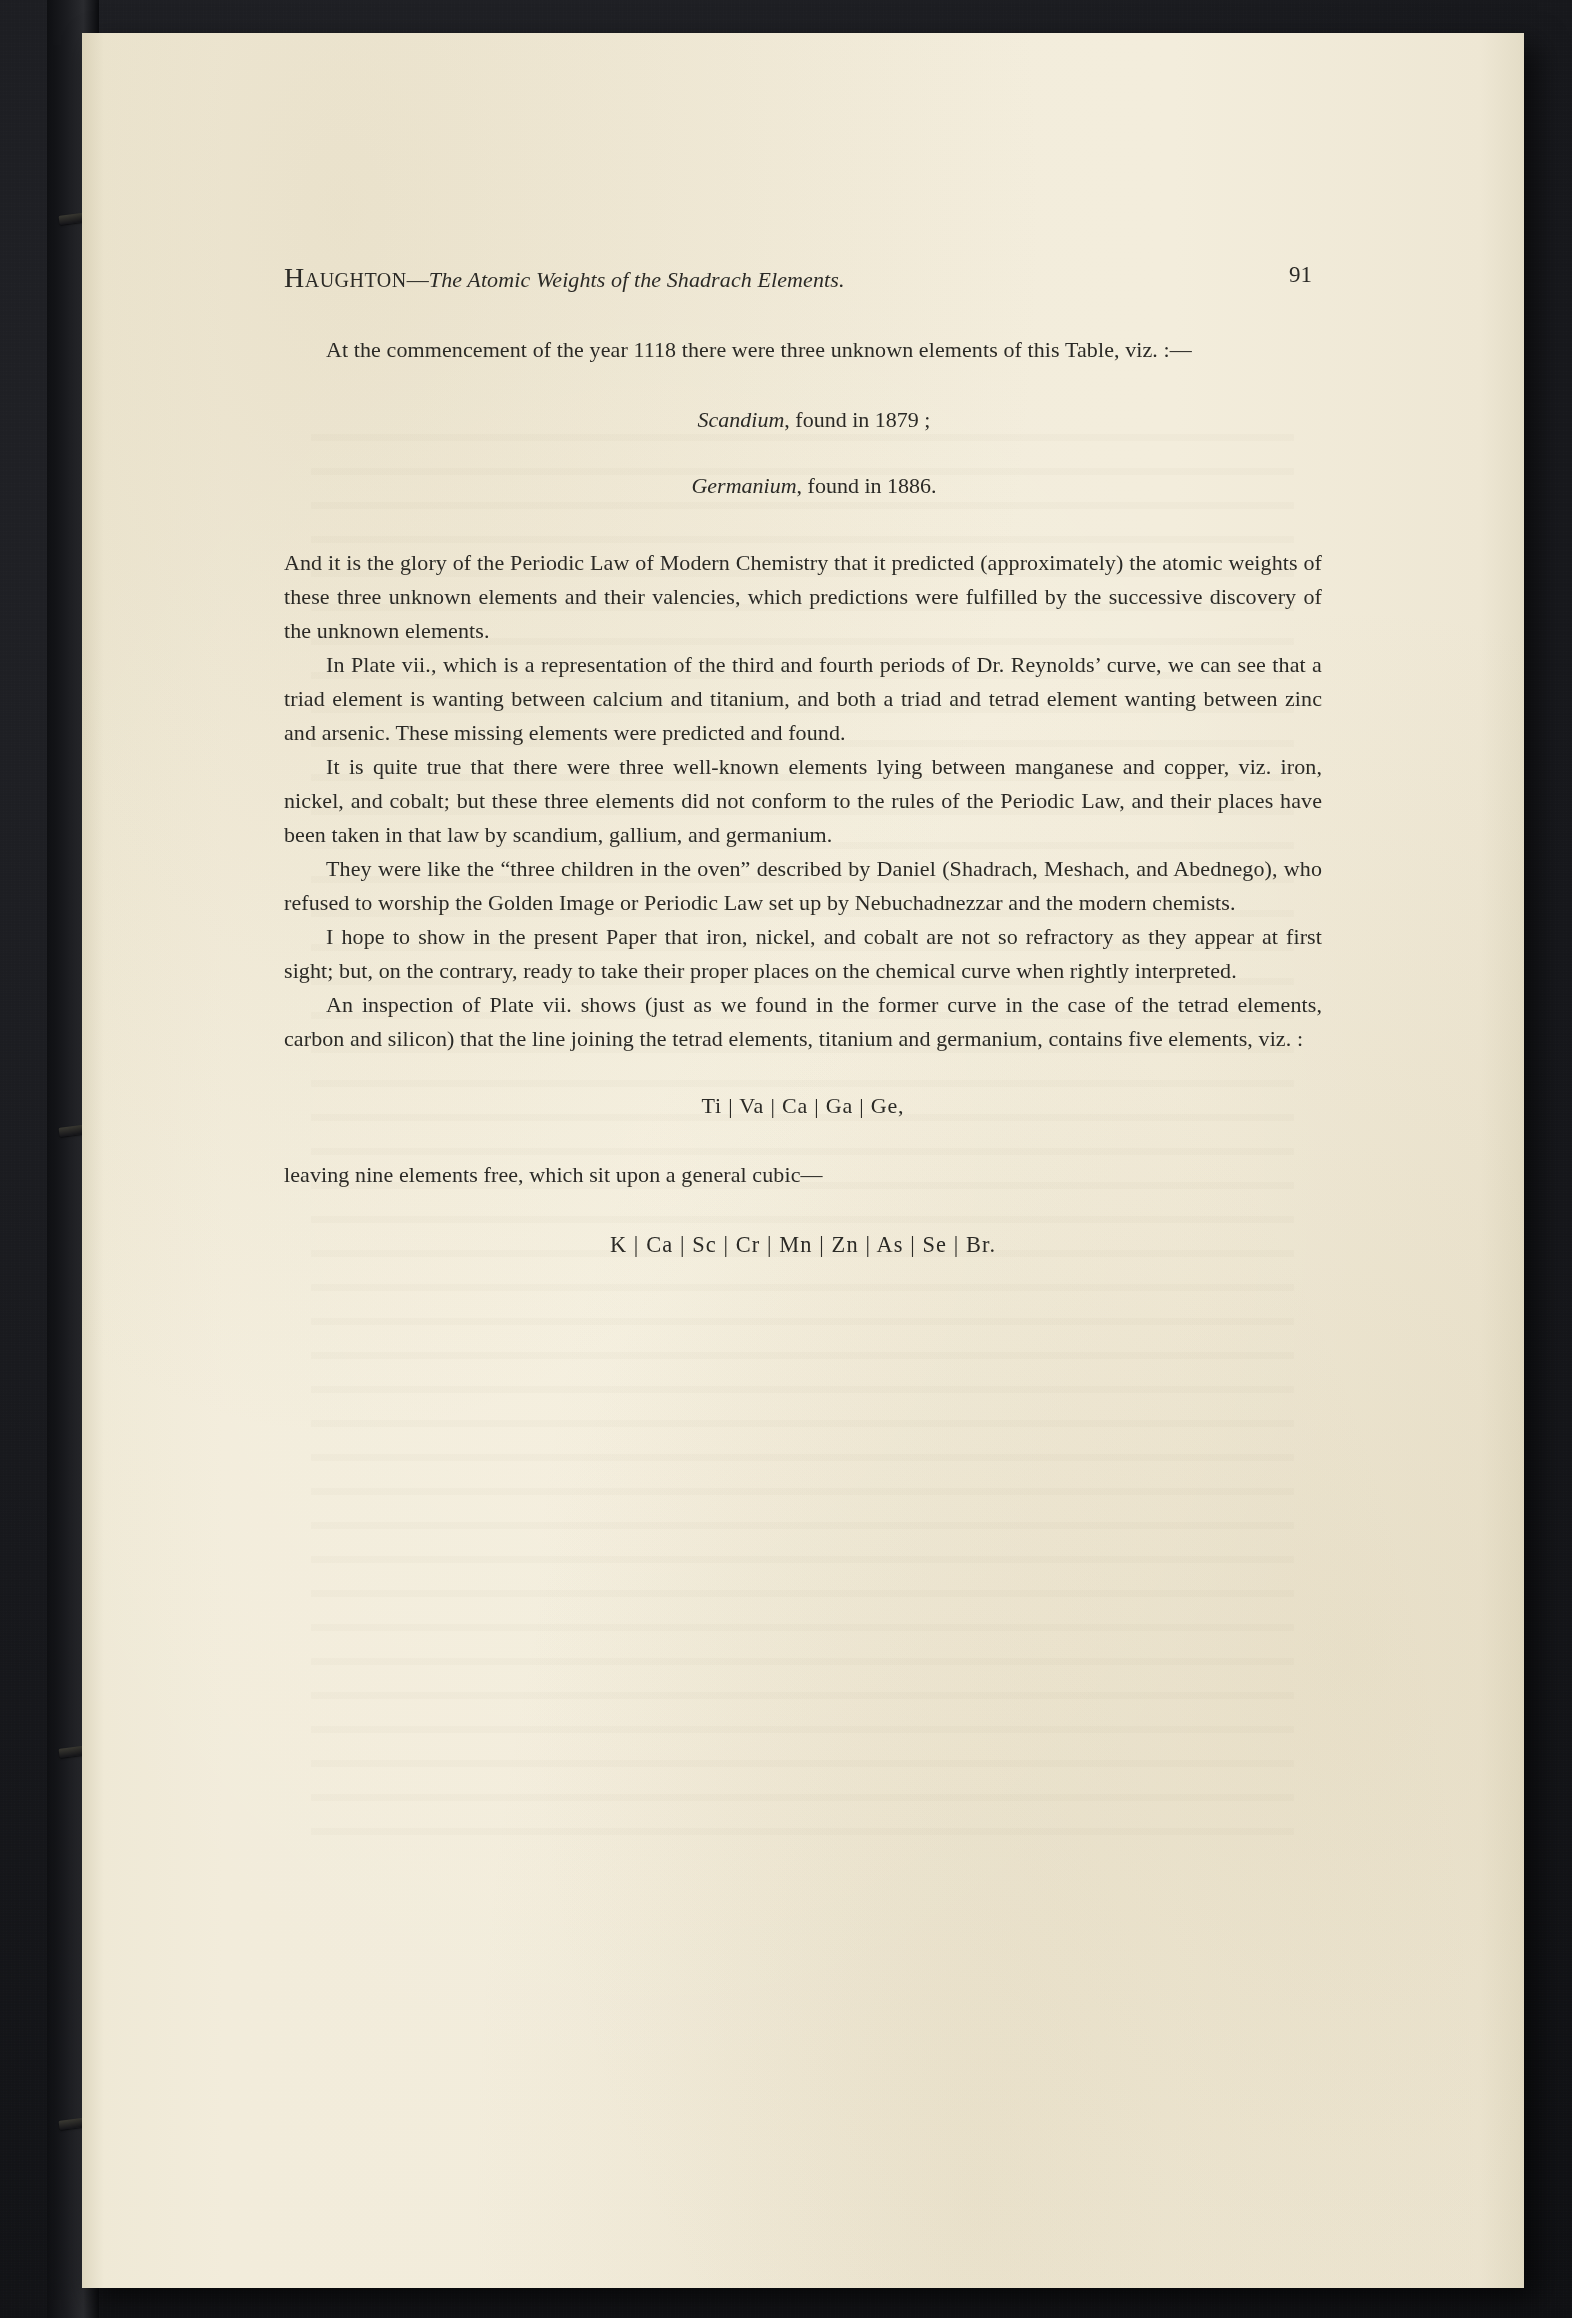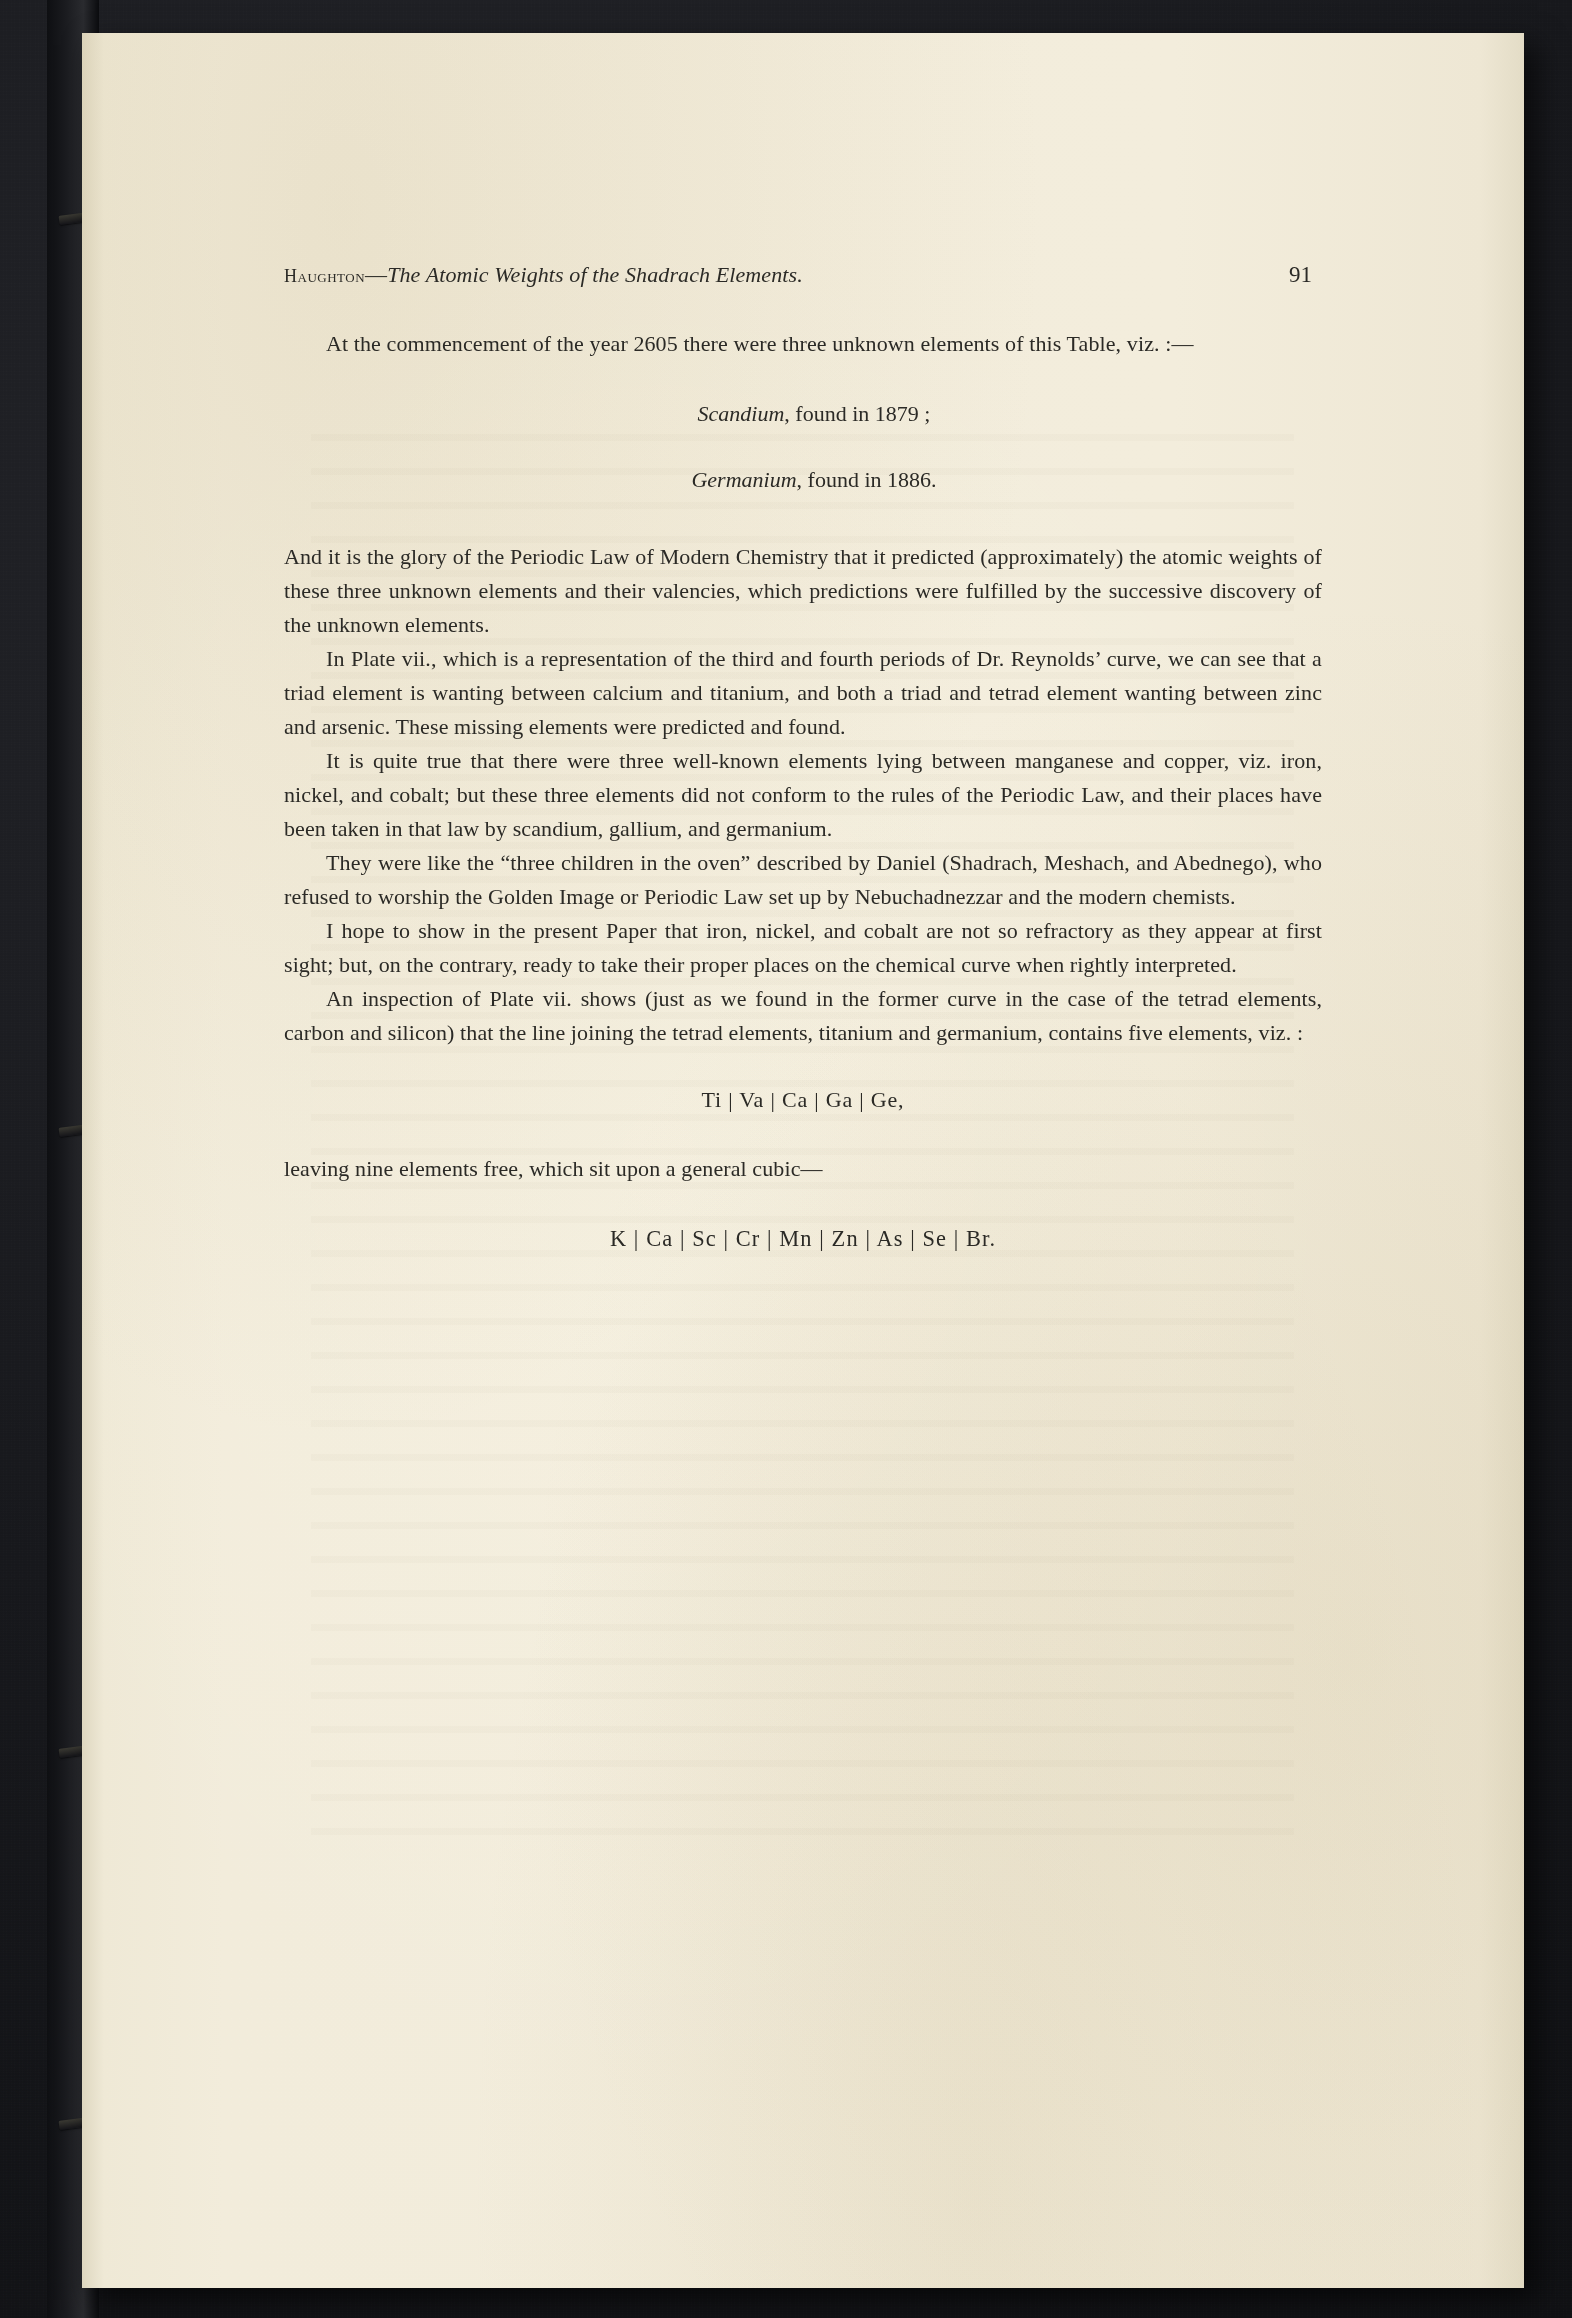--- a/index.html
+++ b/index.html
@@ -101,21 +101,21 @@
   }
 
   .running-head {
     font-size: 22px;
     letter-spacing: 0.1px;
     margin-bottom: 39px;
     white-space: nowrap;
   }
   .running-head .smallcaps {
     font-variant: small-caps;
-    font-size: 18px;
+    font-size: 28px;
     letter-spacing: 0.5px;
     font-family: Liberation Serif, serif;
   }
   .running-head .title-it {
     font-style: italic;
   }
   .running-head .folio {
     float: right;
     font-style: normal;
     font-size: 23px;
@@ -173,21 +173,21 @@
 <div class="stitch" style="top:2119px;"></div>
 
 <div class="page">
   <div class="content">
 
     <div class="running-head">
       <span class="folio">91</span>
       <span class="smallcaps">Haughton</span><span>—</span><span class="title-it">The Atomic Weights of the Shadrach Elements.</span>
     </div>
 
-    <p class="body">At the commencement of the year 2605 there were three unknown elements of this Table, viz. :—</p>
+    <p class="body">At the commencement of the year 1118 there were three unknown elements of this Table, viz. :—</p>
 
     <div class="list-block">
       <div class="item">
         <i>Scandium</i><span>, found in 1879 ;</span>
       </div>
       <div class="item">
         <i>Germanium</i><span>, found in 1886.</span>
       </div>
     </div>
 

